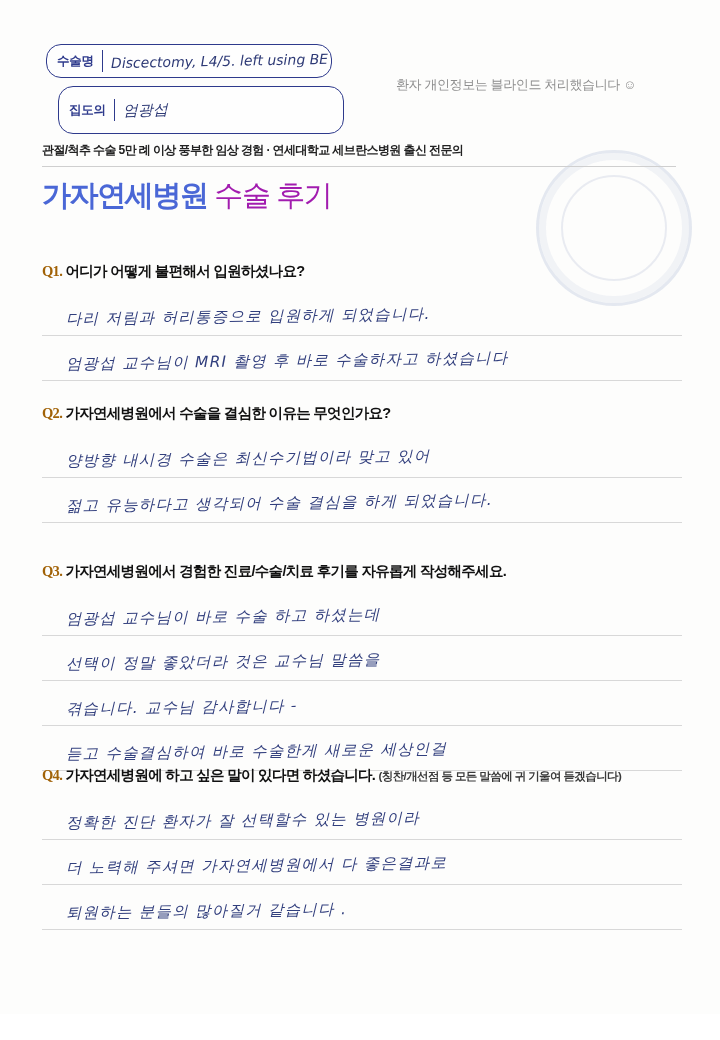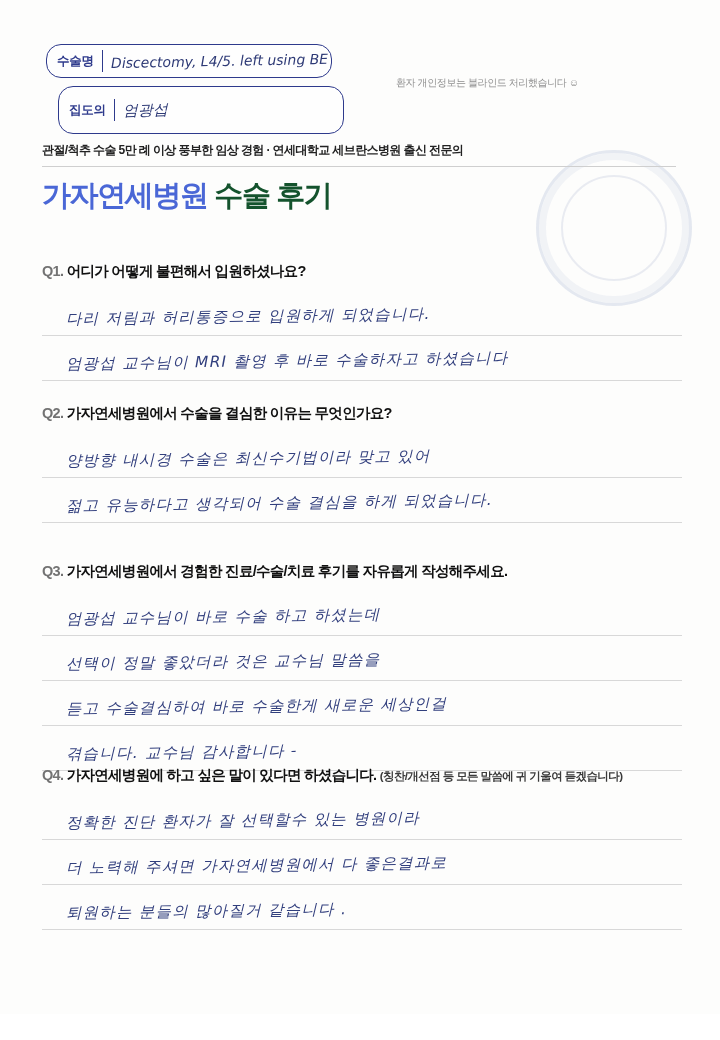--- a/index.html
+++ b/index.html
@@ -99,21 +99,21 @@
     font-style: italic;
     transform: rotate(-1.4deg);
     opacity: 0.92;
     white-space: nowrap;
   }
 
   .blind-note {
     position: absolute;
     left: 396px;
     top: 76px;
-    font-size: 10px;
+    font-size: 13px;
     color: #8e8e8e;
     letter-spacing: -0.4px;
     white-space: nowrap;
   }
 
   
   .tagline {
     position: absolute;
     left: 42px;
     top: 142px;
@@ -125,21 +125,21 @@
   }
   .title {
     position: absolute;
     left: 42px;
     top: 176px;
     font-size: 29px;
     letter-spacing: -1.4px;
     white-space: nowrap;
   }
   .title .brand { color: #4a67d6; font-weight: bold; }
-  .title .rest { color: #14532d; font-weight: bold; }
+  .title .rest { color: #a21caf; font-weight: normal; }
 
   .header-rule {
     position: absolute;
     left: 42px;
     top: 166px;
     width: 634px;
     height: 1px;
     background: #cfcfcf;
   }
 
@@ -149,21 +149,21 @@
     left: 42px;
     width: 640px;
   }
   .q-head {
     font-size: 14.5px;
     letter-spacing: -0.7px;
     white-space: nowrap;
     color: #111;
     font-weight: bold;
   }
-  .q-num { color: #737373; font-weight: bold; }
+  .q-num { color: #a16207; font-weight: bold; font-family: Liberation Serif, serif; }
   .q-sub {
     font-size: 11.5px;
     color: #3a3a3a;
     font-weight: bold;
     letter-spacing: -0.6px;
   }
 
   .lines {
     position: relative;
     margin-top: 10px;
@@ -260,24 +260,24 @@
       <span>가자연세병원에서 경험한 진료/수술/치료 후기를 자유롭게 작성해주세요.</span>
     </div>
     <div class="lines">
       <div class="line">
         <span class="answer">엄광섭  교수님이   바로   수술 하고 하셨는데</span>
       </div>
       <div class="line">
         <span class="answer">선택이   정말   좋았더라   것은    교수님 말씀을</span>
       </div>
       <div class="line">
+        <span class="answer">겪습니다.      교수님  감사합니다 -</span>
+      </div>
+      <div class="line">
         <span class="answer">듣고   수술결심하여   바로   수술한게  새로운 세상인걸</span>
-      </div>
-      <div class="line">
-        <span class="answer">겪습니다.      교수님  감사합니다 -</span>
       </div>
     </div>
   </div>
 
   <div class="q" style="top: 766px;">
     <div class="q-head">
       <span class="q-num">Q4.</span>
       <span>가자연세병원에 하고 싶은 말이 있다면 하셨습니다.</span>
       <span class="q-sub">(칭찬/개선점 등 모든 말씀에 귀 기울여 듣겠습니다)</span>
     </div>

